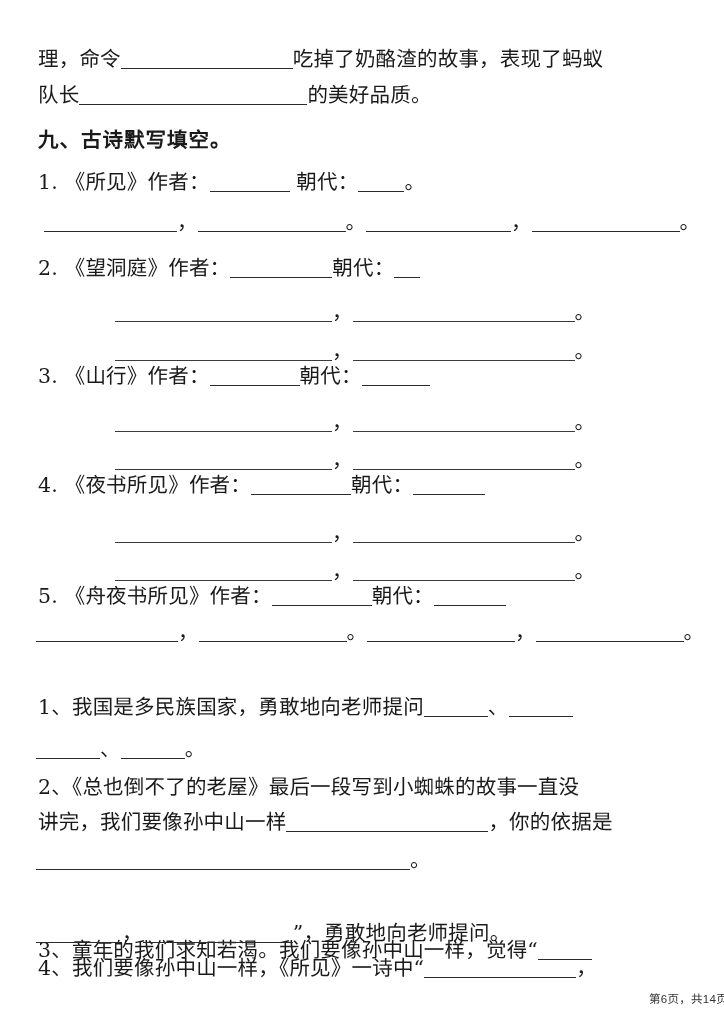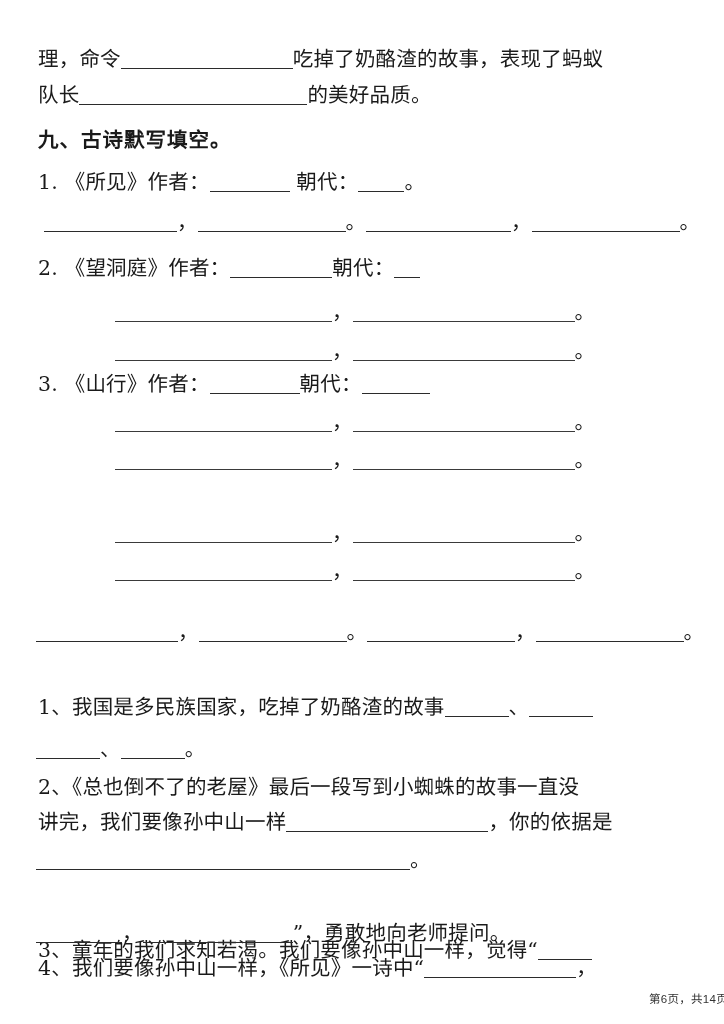--- a/index.html
+++ b/index.html
@@ -109,45 +109,53 @@
     <span>2.</span>
     <span>《望洞庭》</span><span>作者：</span><span class="blank" style="width:102px;"></span><span>朝代：</span><span class="blank" style="width:26px;"></span>
   </div>
   <div class="poemline" style="left:115px; top:302px;">
     <span class="blank-thin" style="width:217px;"></span><span class="punc">，</span><span class="blank-thin" style="width:222px;"></span><span class="punc">。</span>
   </div>
   <div class="poemline" style="left:115px; top:341px;">
     <span class="blank-thin" style="width:217px;"></span><span class="punc">，</span><span class="blank-thin" style="width:222px;"></span><span class="punc">。</span>
   </div>
 
-  <div class="row serif" style="top:374px;">
+  <div class="row serif" style="top:366px;">
     <span>3.</span>
     <span>《山行》</span><span>作者：</span><span class="blank" style="width:90px;"></span><span>朝代：</span><span class="blank" style="width:68px;"></span>
   </div>
   <div class="poemline" style="left:115px; top:412px;">
     <span class="blank-thin" style="width:217px;"></span><span class="punc">，</span><span class="blank-thin" style="width:222px;"></span><span class="punc">。</span>
   </div>
   <div class="poemline" style="left:115px; top:450px;">
     <span class="blank-thin" style="width:217px;"></span><span class="punc">，</span><span class="blank-thin" style="width:222px;"></span><span class="punc">。</span>
   </div>
 
+  <div class="row serif" style="top:475px;">
+    <span>4.</span>
+    <span>《夜书所见》</span><span>作者：</span><span class="blank" style="width:100px;"></span><span>朝代：</span><span class="blank" style="width:72px;"></span>
+  </div>
   <div class="poemline" style="left:115px; top:523px;">
     <span class="blank-thin" style="width:217px;"></span><span class="punc">，</span><span class="blank-thin" style="width:222px;"></span><span class="punc">。</span>
   </div>
   <div class="poemline" style="left:115px; top:561px;">
     <span class="blank-thin" style="width:217px;"></span><span class="punc">，</span><span class="blank-thin" style="width:222px;"></span><span class="punc">。</span>
   </div>
 
+  <div class="row serif" style="top:586px;">
+    <span>5.</span>
+    <span>《舟夜书所见》</span><span>作者：</span><span class="blank" style="width:100px;"></span><span>朝代：</span><span class="blank" style="width:72px;"></span>
+  </div>
   <div class="poemline" style="left:36px; top:622px;">
     <span class="blank" style="width:142px;"></span><span class="punc">，</span><span class="blank" style="width:148px;"></span><span class="punc">。</span><span class="blank" style="width:148px;"></span><span class="punc">，</span><span class="blank" style="width:148px;"></span><span class="punc">。</span>
   </div>
 
 
   <div class="row serif" style="top:697px;">
-    <span>1、</span><span>我国是多民族国家，吃掉了奶酪渣的故事</span><span class="blank" style="width:64px;"></span><span>、</span><span class="blank" style="width:64px;"></span>
+    <span>1、</span><span>我国是多民族国家，勇敢地向老师提问</span><span class="blank" style="width:64px;"></span><span>、</span><span class="blank" style="width:64px;"></span>
   </div>
   <div class="row serif" style="left:36px; top:739px;">
     <span class="blank" style="width:64px;"></span><span>、</span><span class="blank" style="width:64px;"></span><span class="small-circ">。</span>
   </div>
 
   <div class="row serif" style="top:777px;">
     <span>2、</span><span>《总也倒不了的老屋》最后一段写到小蜘蛛的故事一直没</span>
   </div>
   <div class="row serif" style="top:812px;">
     <span>讲完，我们要像孙中山一样</span><span class="blank" style="width:202px;"></span><span>，你的依据是</span>

